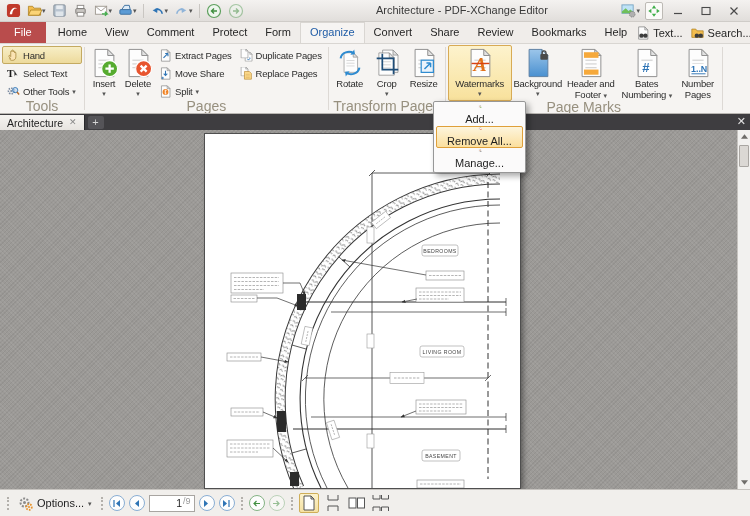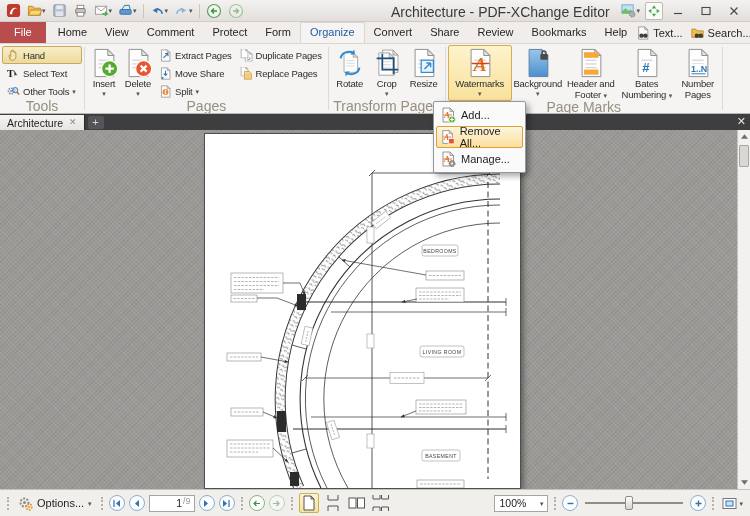--- a/index.html
+++ b/index.html
@@ -6,21 +6,21 @@
 html,body { width:750px; height:516px; overflow:hidden; }
 body { font-family:"Liberation Sans",sans-serif; font-size:11px; color:#1e1e1e; background:#e9e6e3; -webkit-user-select:none; user-select:none; position:relative; }
 svg { display:block; }
 .dda { font-size:7px; color:#555; line-height:1; }
 
 
 .titlebar { height:22px; display:flex; align-items:center; background:linear-gradient(#f4f2f0,#e1dedb); border-bottom:1px solid #cfccc8; padding:0 3px; position:relative; }
 .qat { display:flex; align-items:center; }
 .qbtn { display:flex; align-items:center; padding:2px 3px; border-radius:2px; }
 .qsep { width:1px; height:14px; background:#c9c6c2; margin:0 3px; }
-.win-title { position:absolute; left:391px; top:4px; font-size:14px; color:#3a3a3a; white-space:nowrap; }
+.win-title { position:absolute; left:376px; top:4px; font-size:11px; color:#3a3a3a; white-space:nowrap; }
 .win-right { margin-left:auto; display:flex; align-items:center; gap:2px; }
 .sunken { border:1px solid #bdbab5; background:#fbfaf8; padding:1px; border-radius:2px; }
 .win-btn { width:26px; height:18px; display:flex; align-items:center; justify-content:center; color:#4a4a4a; border-radius:2px; }
 
 
 .menubar { height:22px; display:flex; align-items:stretch; background:#f0edea; border-bottom:1px solid #d9d6d2; padding-right:4px; }
 .mtab { padding:4px 9px 0; font-size:11px; color:#262626; white-space:nowrap; }
 .mtab.file { background:#b94c4c; color:#fff; padding:4px 14px 0; margin-right:3px; }
 .mtab.active { background:#f6f4f2; color:#1f5ca6; border:1px solid #d9d6d2; border-bottom:none; padding-top:3px; }
 .menu-right { margin-left:auto; display:flex; align-items:center; gap:7px; }
@@ -52,21 +52,21 @@
   background-image: repeating-linear-gradient(45deg, rgba(255,255,255,.06) 0 1px, transparent 1px 3px),
                     repeating-linear-gradient(-45deg, rgba(0,0,0,.06) 0 1px, transparent 1px 3px); }
 .page { position:absolute; left:205px; top:4px; width:315px; height:354px; background:#fff; outline:1px solid #4f4f4f; box-shadow:3px 3px 6px rgba(0,0,0,.45); }
 .vscroll { position:absolute; right:0; top:0; bottom:0; width:13px; background:#f2f1ef; border-left:1px solid #c6c3bf; }
 .vs-btn { height:13px; display:flex; align-items:center; justify-content:center; }
 .vs-thumb { position:absolute; left:1px; right:1px; top:15px; height:22px; background:#dbd8d4; border:1px solid #a9a6a2; border-radius:1px; }
 .vs-down { position:absolute; bottom:0; left:0; right:0; }
 
 
 .wm-menu { position:absolute; left:433px; top:101px; width:93px; background:#fbfafa; border:1px solid #979797; border-radius:2px; box-shadow:3px 3px 6px rgba(0,0,0,.35); padding:2px; z-index:50; }
-.wm-item { display:flex; align-items:center; gap:5px; height:22px; padding:0 3px; font-size:11px; color:#1e1e1e; border:1px solid transparent; border-radius:2px; }
+.wm-item { display:flex; align-items:center; gap:5px; height:22px; padding:0 3px; font-size:11px; color:#1e1e1e; border:1px solid transparent; border-radius:2px;flex-direction:column; }
 .wm-item.hl { background:linear-gradient(#fdf5dd,#fbdf9e); border-color:#dfa03a; }
 
 
 .statusbar { height:27px; background:#f1efec; border-top:1px solid #c6c3bf; display:flex; align-items:center; padding:0 5px; gap:4px; }
 .vgrip { width:0; border-left:2px dotted #b3b0ab; height:13px; margin:0 2px; }
 .opt { display:flex; align-items:center; gap:4px; padding:2px 3px; font-size:11px; }
 .ncir { width:16px; height:16px; border:1px solid #89aed3; border-radius:50%; background:#fdfdfd; display:flex; align-items:center; justify-content:center; }
 .ncir.green { border-color:#84b384; }
 .dim { opacity:.5; }
 .page-input { width:46px; height:17px; border:1px solid #a8a5a1; background:#fff; display:flex; align-items:center; justify-content:flex-end; padding:0 3px; font-size:10.5px; }
@@ -663,41 +663,13 @@
         <rect x="9.5" y="3" width="7" height="10" fill="#fff" stroke="#555"></rect>
       </svg>
     </div>
   <div class="lay-btn">
       <svg width="17" height="16" viewBox="0 0 17 16">
         <path d="M1 0v4h7V0M9.5 0v4h7V0" fill="none" stroke="#555"></path>
         <path d="M1 16v-4h7v4M9.5 16v-4h7v4" fill="none" stroke="#555"></path>
       </svg>
     </div>
 
-  <div class="sb-right">
-    <div class="zoom-select">
-      <span>100%</span>
-        <span class="dda">▾</span>
-    </div>
-    <div class="vgrip"></div>
-    <div class="ncir">
-        <svg width="9" height="9" viewBox="0 0 9 9">
-          <path d="M1.5 4.5h6" stroke="#2e74b5" stroke-width="1.4"></path>
-        </svg>
-      </div>
-    <div class="ztrack">
-        <div class="zhandle"></div>
-      </div>
-    <div class="ncir">
-        <svg width="9" height="9" viewBox="0 0 9 9">
-          <path d="M1.5 4.5h6M4.5 1.5v6" stroke="#2e74b5" stroke-width="1.4"></path>
-        </svg>
-      </div>
-    <div class="vgrip"></div>
-    <div class="fit-btn">
-        <svg width="15" height="13" viewBox="0 0 15 13">
-          <rect x="1" y="1.5" width="13" height="10" fill="#fff" stroke="#777"></rect>
-          <rect x="4" y="4" width="7" height="5" fill="#cfe2f3" stroke="#2e74b5"></rect>
-        </svg>
-        <span class="dda">▾</span>
-      </div>
-  </div>
 </div>
 
 </body></html>

